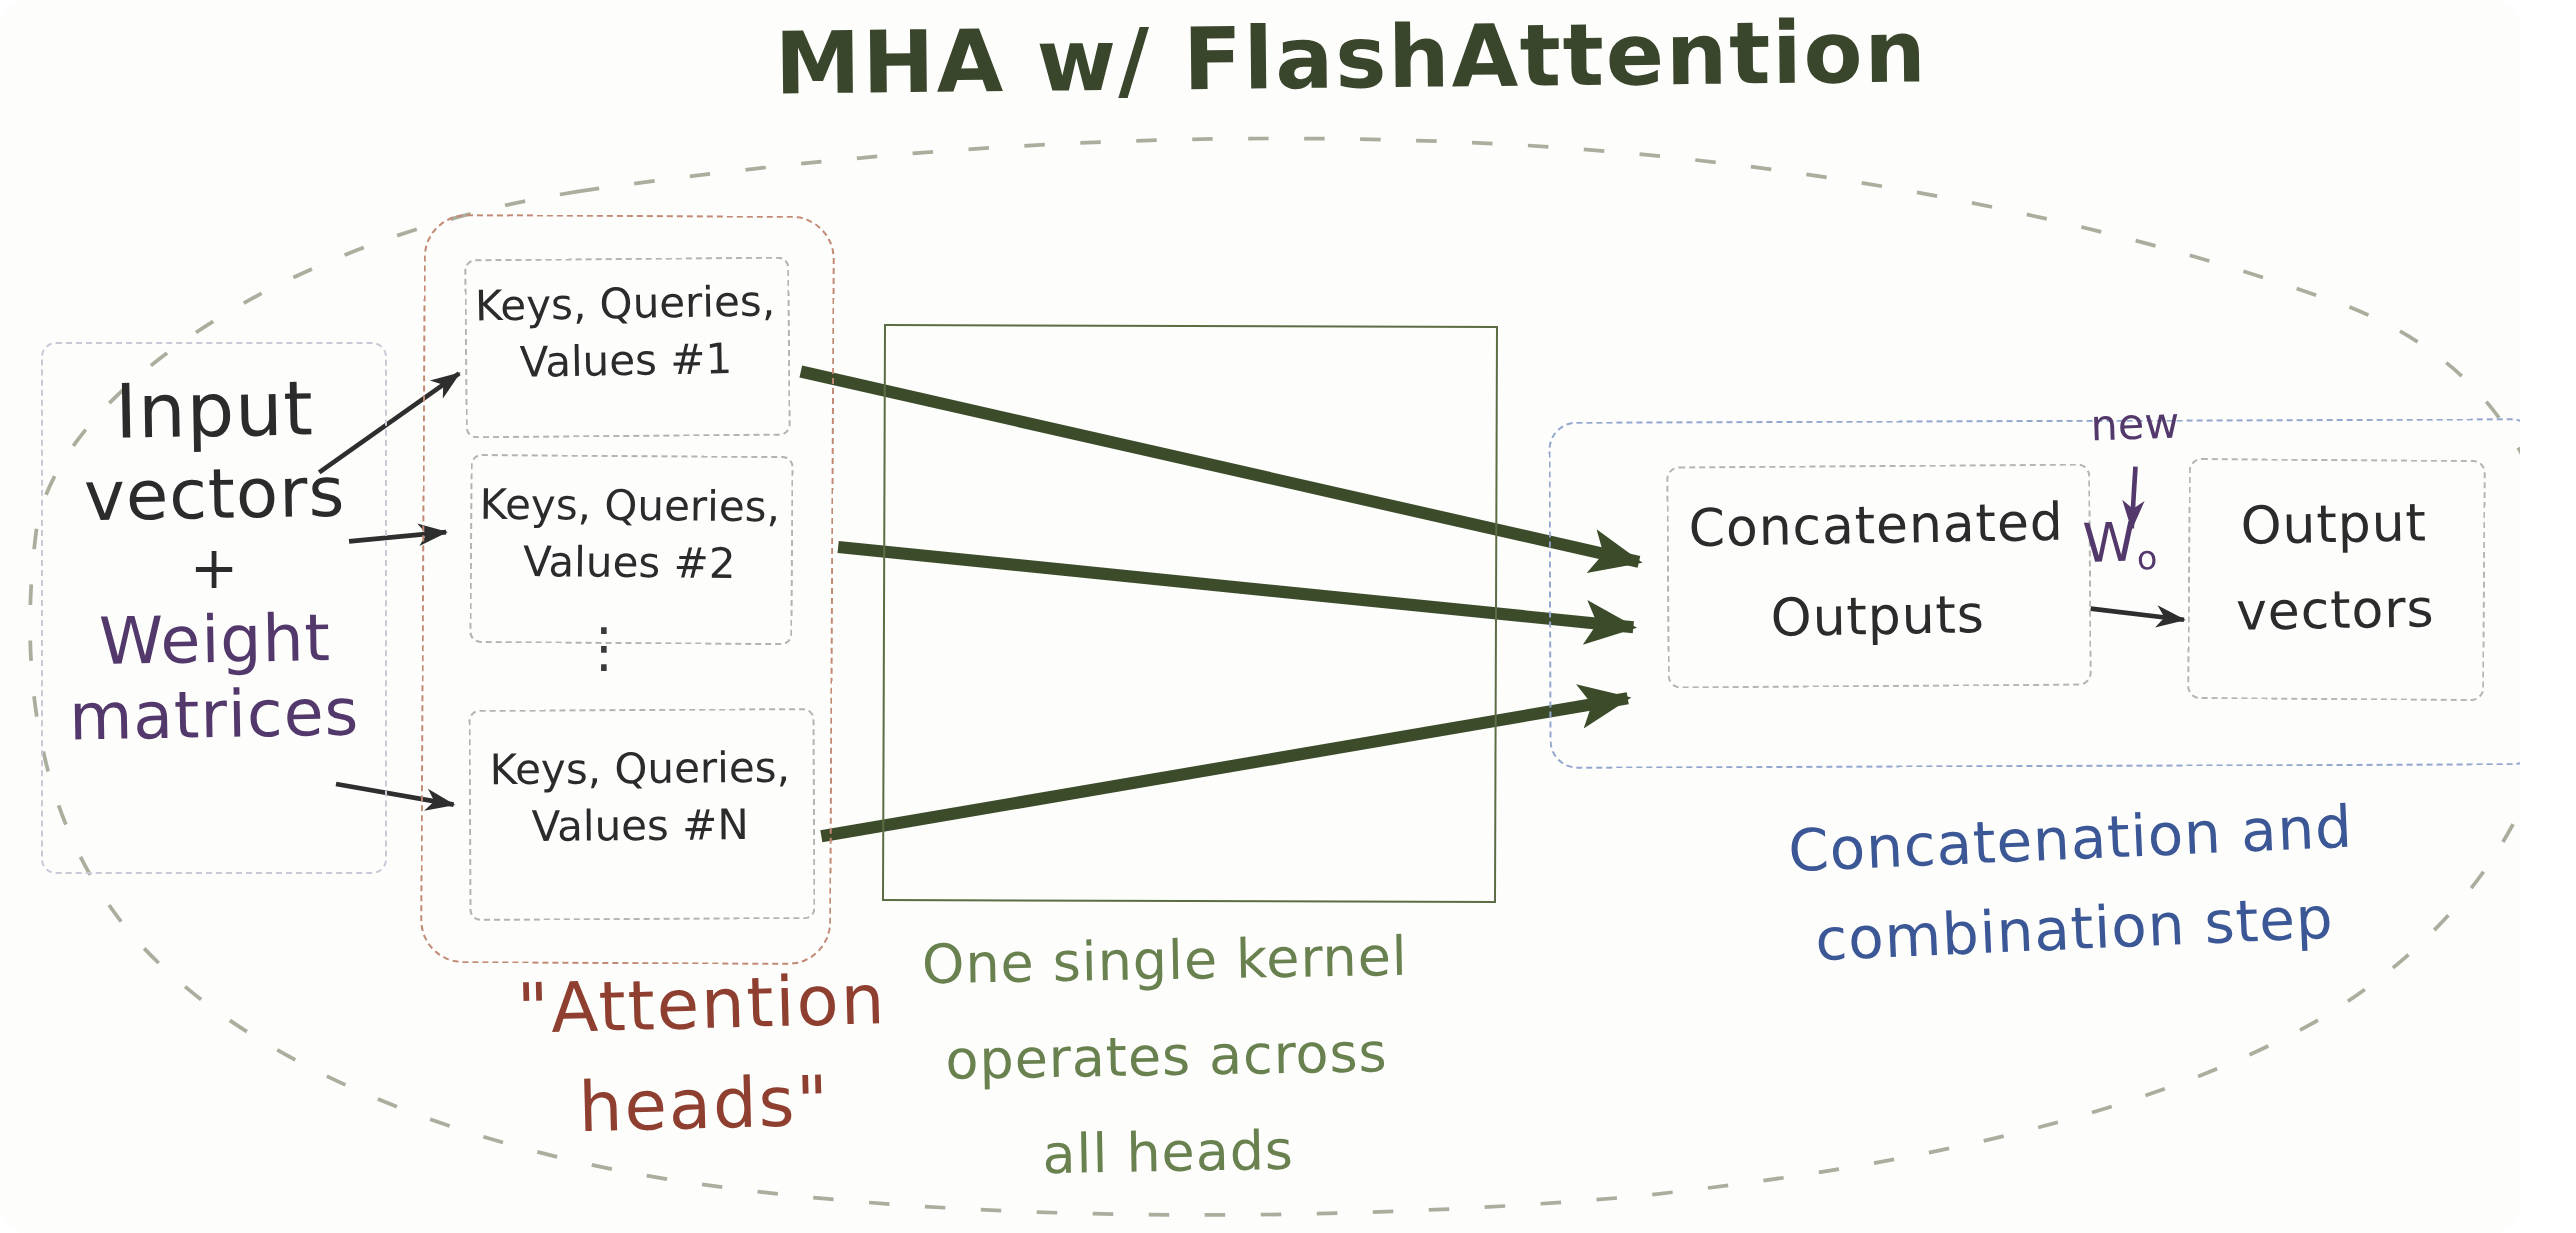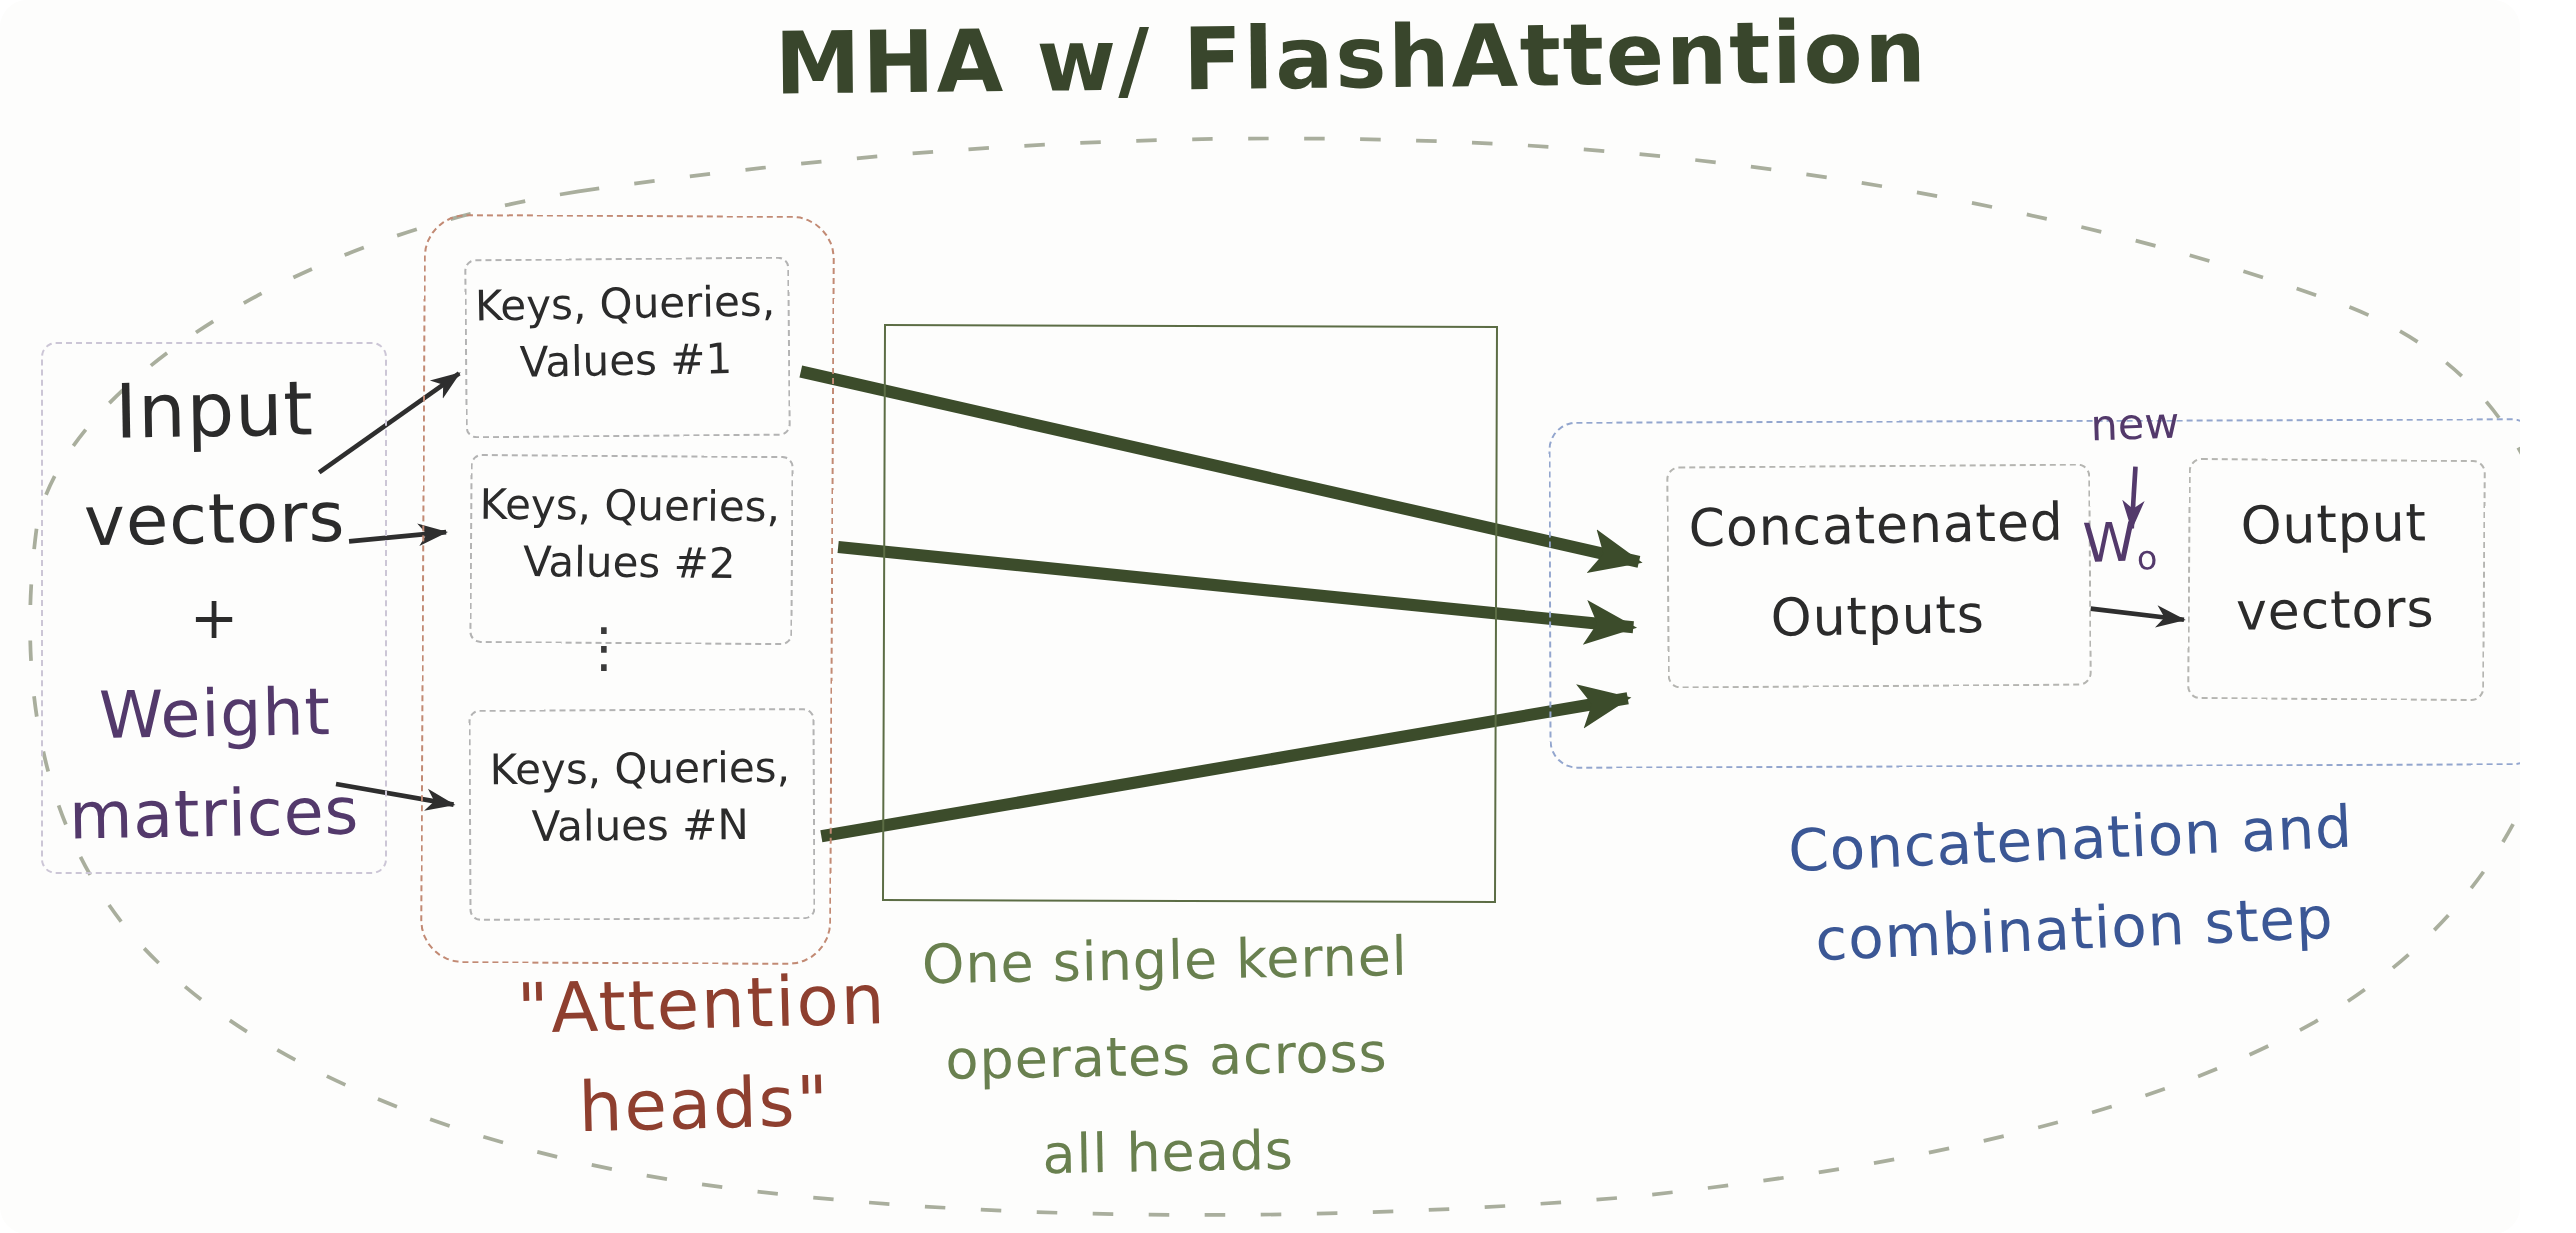--- a/index.html
+++ b/index.html
@@ -19,21 +19,21 @@
   .box-gray{border-color:#b3b3b3;border-radius:11.2px;}
   .box-blue{border-color:#93a6ce;border-radius:28px;}
   .box-lightgray{border-color:#b5b5b1;border-radius:13px;}
   .hand{color:#2b2b2b;letter-spacing:0.9px;}
   .center{text-align:center;}
   .title{
     font-size:86px;font-weight:bold;color:#39462c;
     letter-spacing:1.9px;transform:rotate(-0.6deg);
     white-space:nowrap;
   }
-  .input-col{display:flex;flex-direction:column;justify-content:space-between;align-items:center;}
+  .input-col{display:flex;flex-direction:column;justify-content:flex-start;align-items:center;}
   .kqv-text{font-size:42px;line-height:1.35;color:#2b2b2b;}
   .green-text{color:#69804f;}
   .maroon-text{color:#8e3f2f;}
   .blue-text{color:#3b5795;}
   .purple-text{color:#53396b;}
   .kernel-square{position:absolute;border:2.8px solid #5c6d45;transform:rotate(0.2deg);background:transparent;}
   .sub-o{font-size:0.62em;vertical-align:-0.28em;}
   .vdots{font-size:54px;color:#3a3a3a;line-height:0.62;letter-spacing:0;}
 </style>
 </head>

